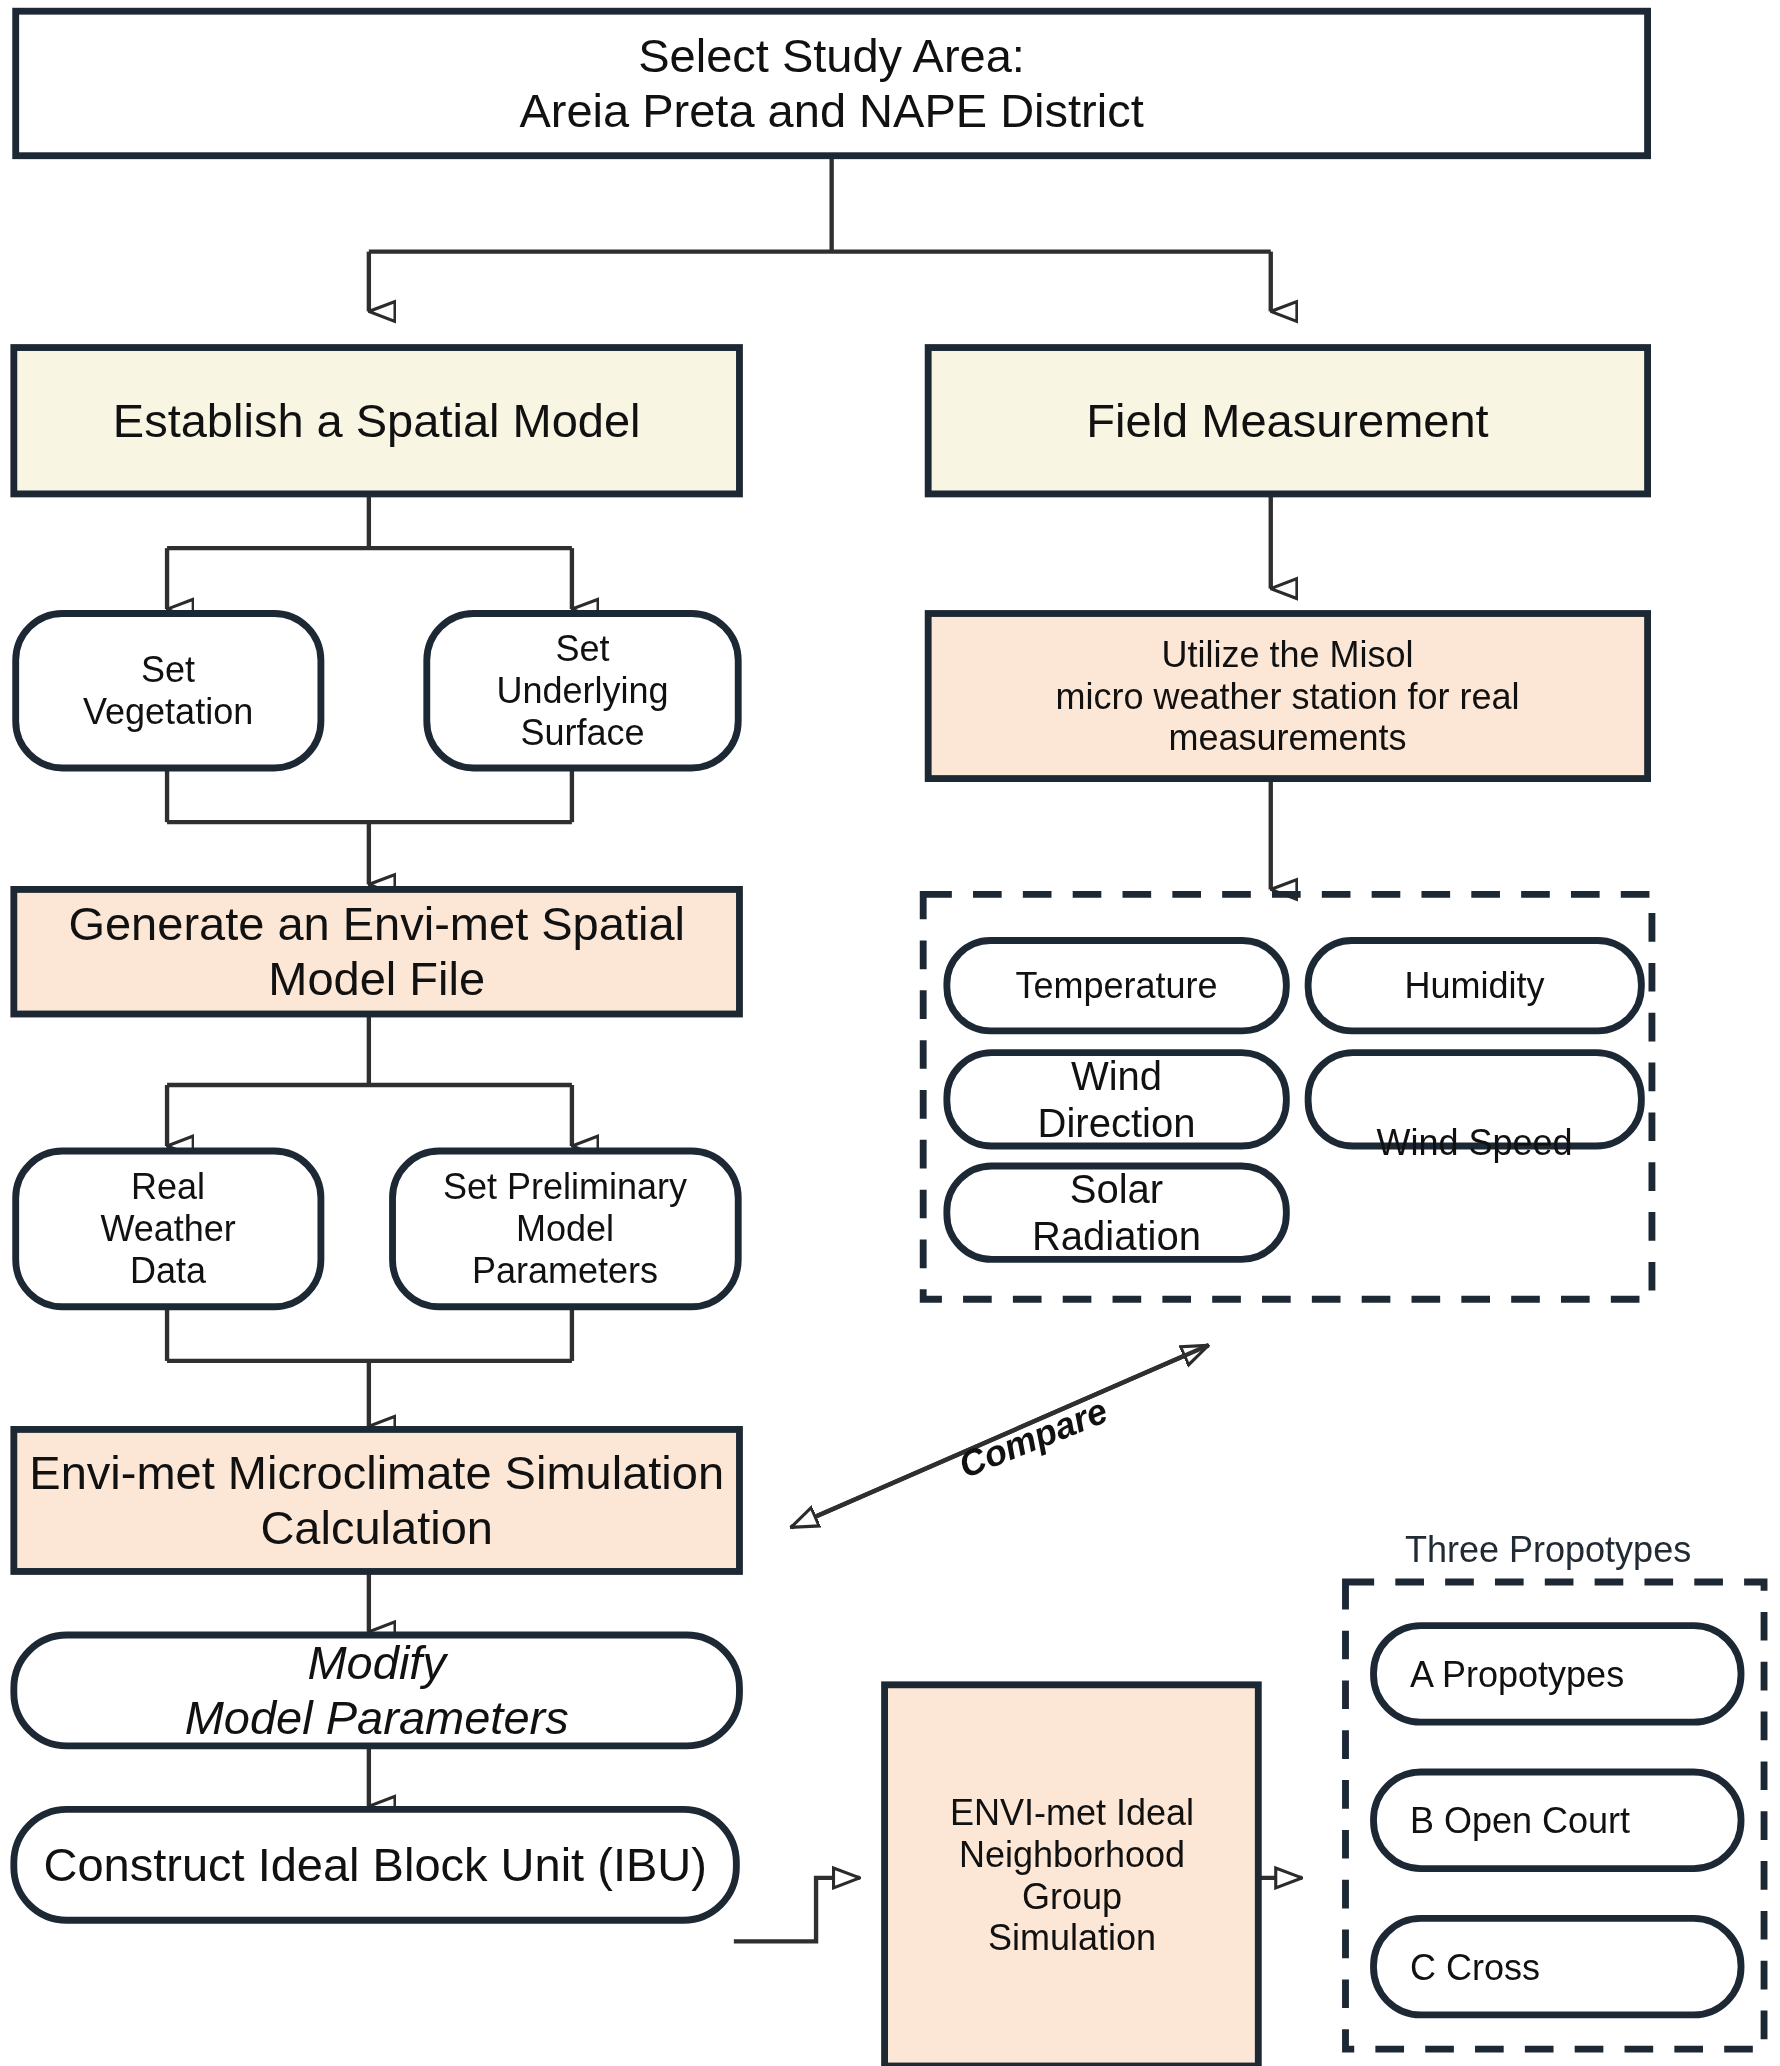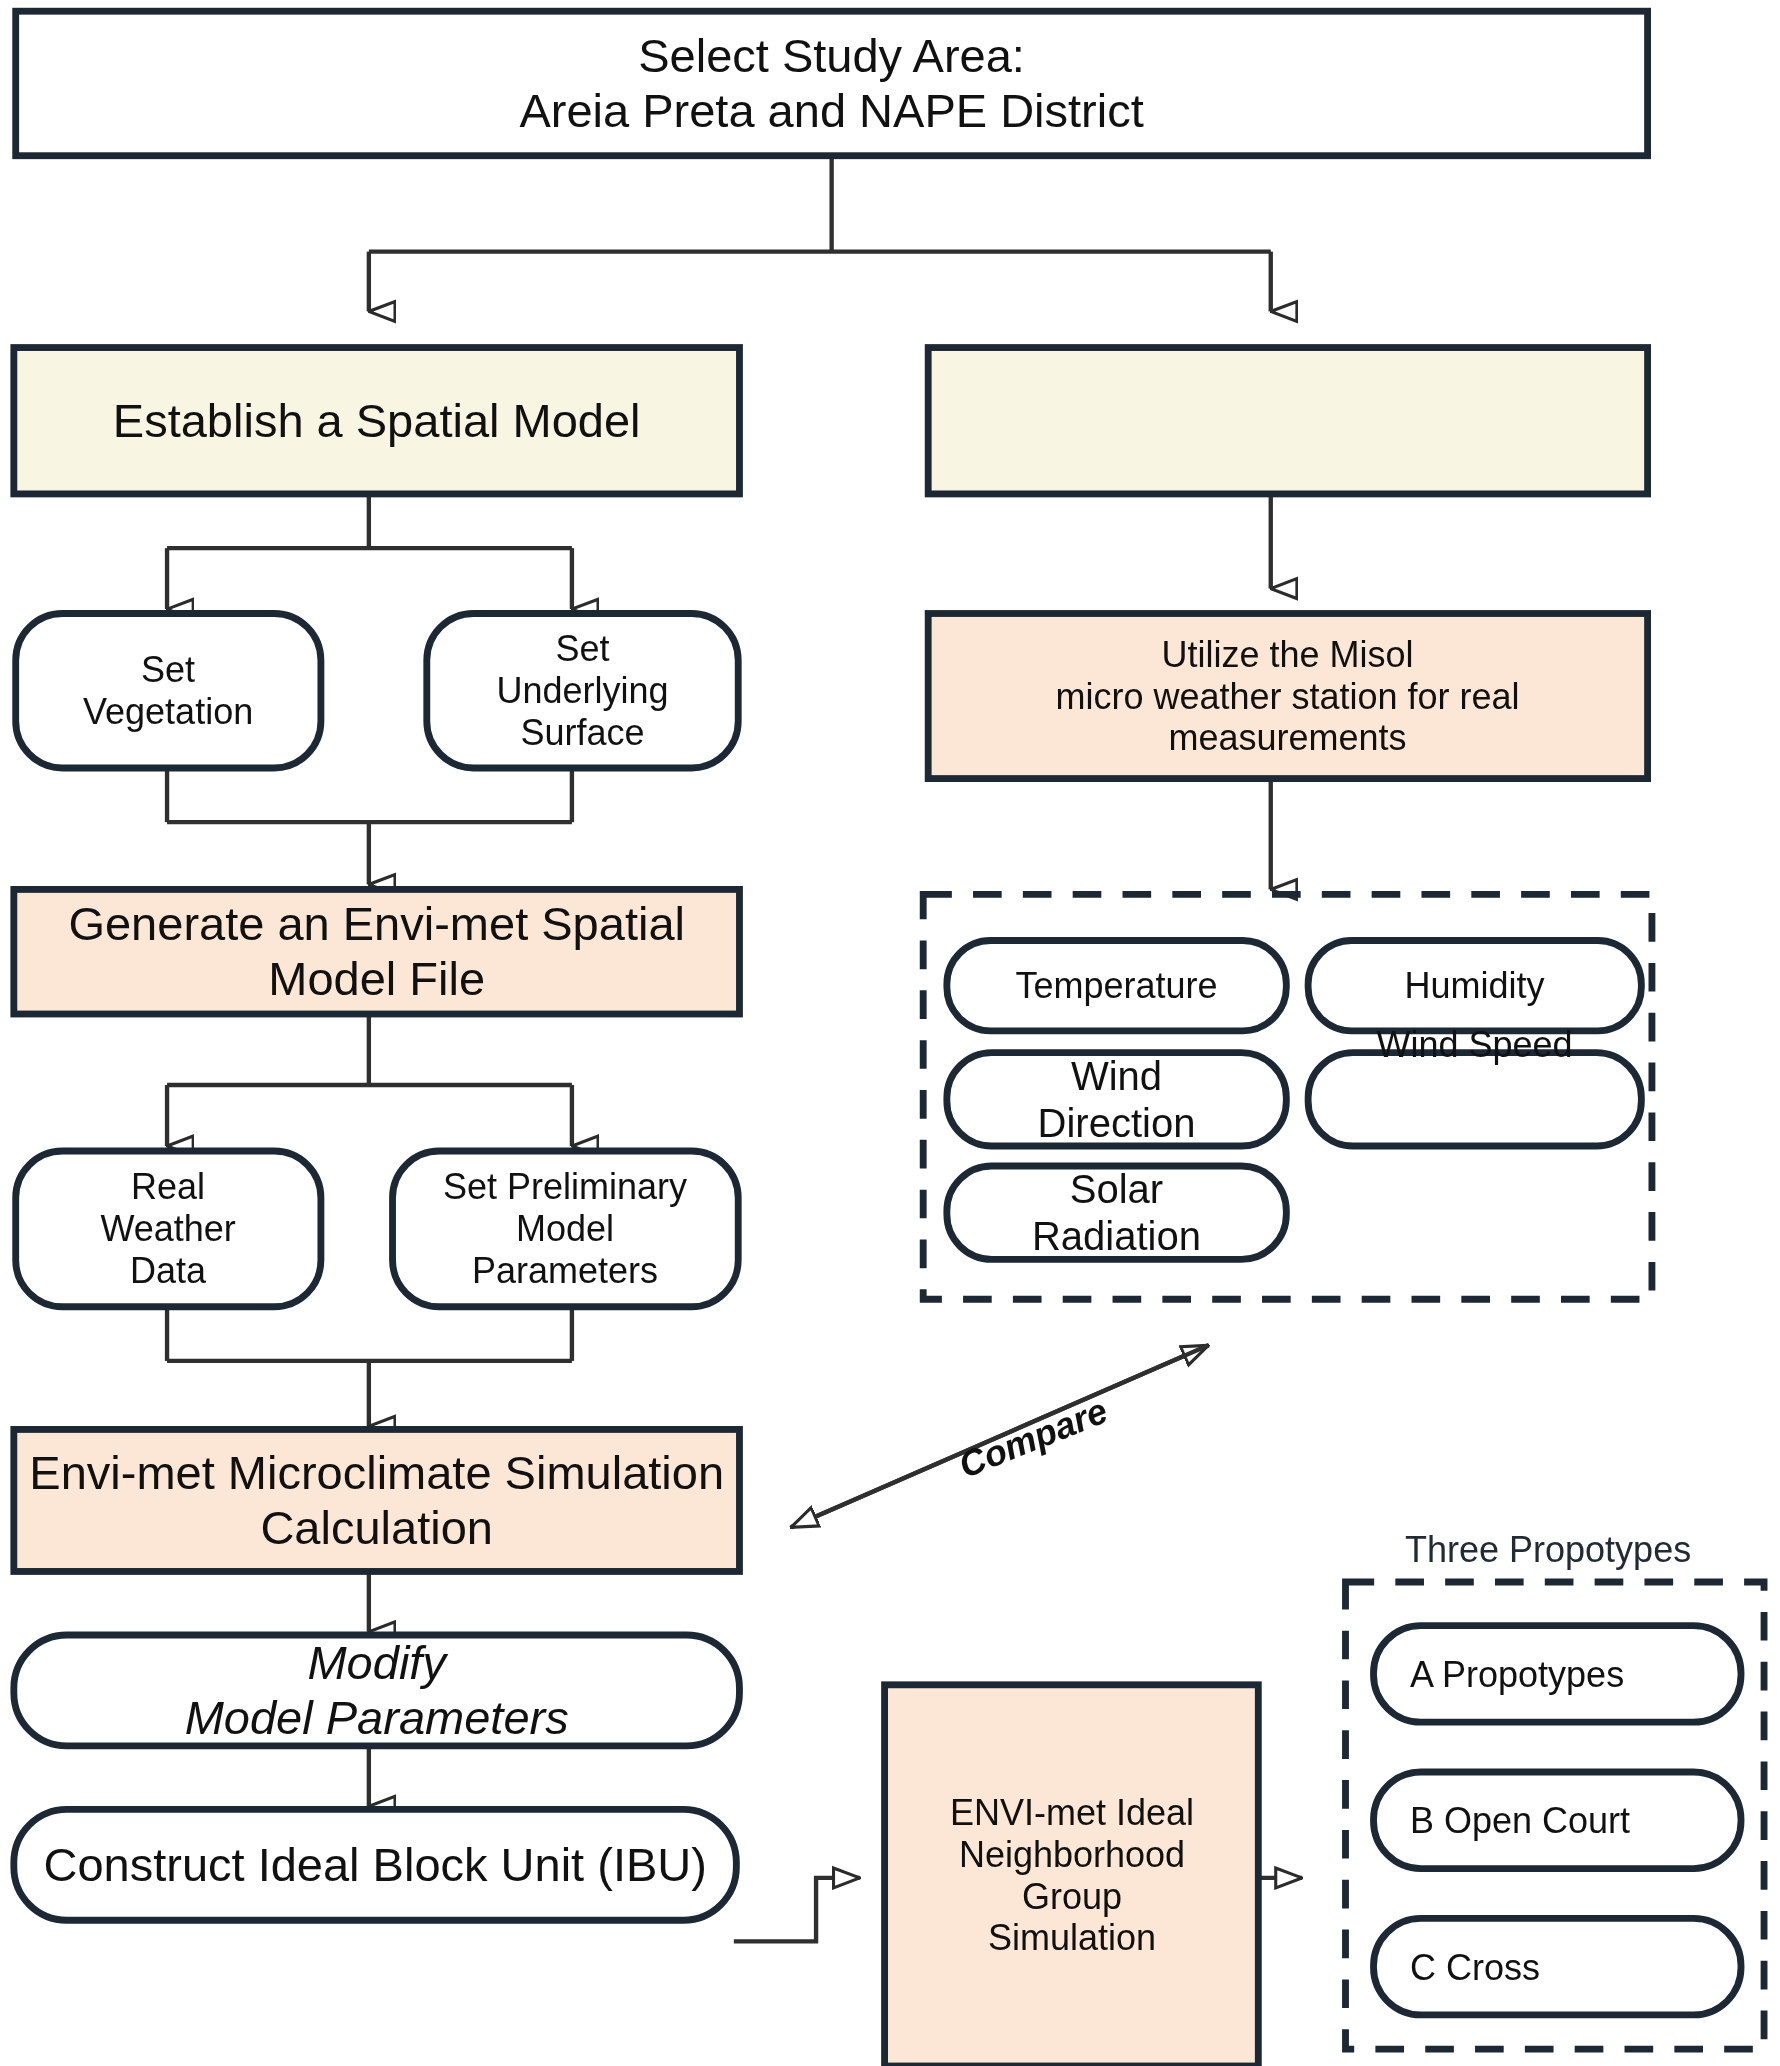--- a/index.html
+++ b/index.html
@@ -157,20 +157,21 @@
     <rect x="2205" y="2610" width="590" height="155" rx="76" ry="76" fill="#ffffff" stroke="#1d2835" stroke-width="11"></rect>
     <rect x="2205" y="2845" width="590" height="155" rx="76" ry="76" fill="#ffffff" stroke="#1d2835" stroke-width="11"></rect>
     <rect x="2205" y="3080" width="590" height="155" rx="76" ry="76" fill="#ffffff" stroke="#1d2835" stroke-width="11"></rect>
   </svg>
 
   <div class="node-text t-lg" style="left:15.6px;  top:11.2px;   width:1632px; height:145px;">Select Study Area:
 Areia Preta and NAPE District</div>
 
   <div class="node-text t-lg" style="left:13.7px;  top:348px;  width:726px; height:146px;">Establish a Spatial Model</div>
 
+  <div class="node-text t-lg" style="left:928px;top:348px;  width:719px; height:146px;">Field Measurement</div>
 
   <div class="node-text t-md" style="left:15.6px;  top:614px;  width:305px;  height:154px;">Set
 Vegetation</div>
 
   <div class="node-text t-md" style="left:427px; top:614px;  width:311px;  height:154px;">Set
 Underlying
 Surface</div>
 
   <div class="node-text t-md" style="left:928px;top:614px;  width:719px; height:165px;">Utilize the Misol
 micro weather station for real
@@ -200,21 +201,21 @@
 Group
 Simulation</div>
 
   <div class="node-text t-md" style="left:947px;top:941px; width:339px;  height:90px;">Temperature</div>
 
   <div class="node-text t-md" style="left:1308px;top:941px; width:333px;  height:90px;">Humidity</div>
 
   <div class="node-text t-sm" style="left:947px;top:1053px; width:339px;  height:93px;">Wind
 Direction</div>
 
-  <div class="node-text t-md" style="left:1308px;top:998px; width:333px;  height:93px;text-align:center;">Wind Speed</div>
+  <div class="node-text t-md" style="left:1308px;top:1096px; width:333px;  height:93px;text-align:center;">Wind Speed</div>
 
   <div class="node-text t-sm" style="left:947px;top:1166px; width:339px;  height:93px;">Solar
 Radiation</div>
 
   <div class="node-text t-md" style="left:1373px;top:1626px; width:368px;  height:97px; justify-content:flex-start; padding-left:37px; box-sizing:border-box;">A Propotypes</div>
 
   <div class="node-text t-md" style="left:1373px;top:1772px; width:368px;  height:97px; justify-content:flex-start; padding-left:37px; box-sizing:border-box;">B Open Court</div>
 
   <div class="node-text t-md" style="left:1373px;top:1919px; width:368px;  height:97px; justify-content:flex-start; padding-left:37px; box-sizing:border-box;">C Cross</div>
 

